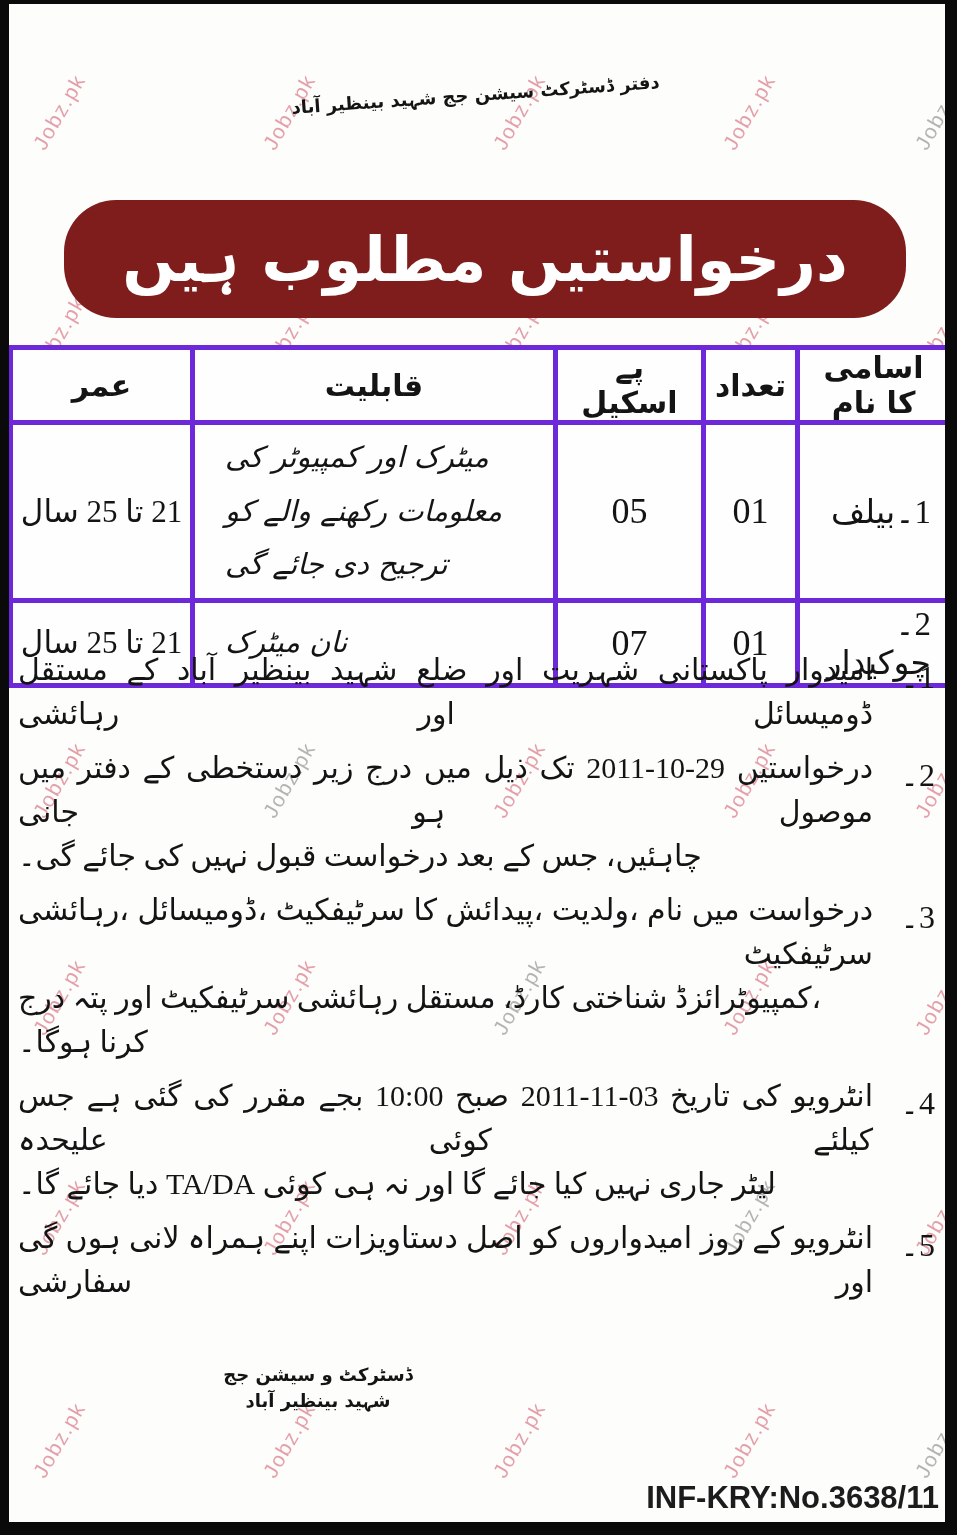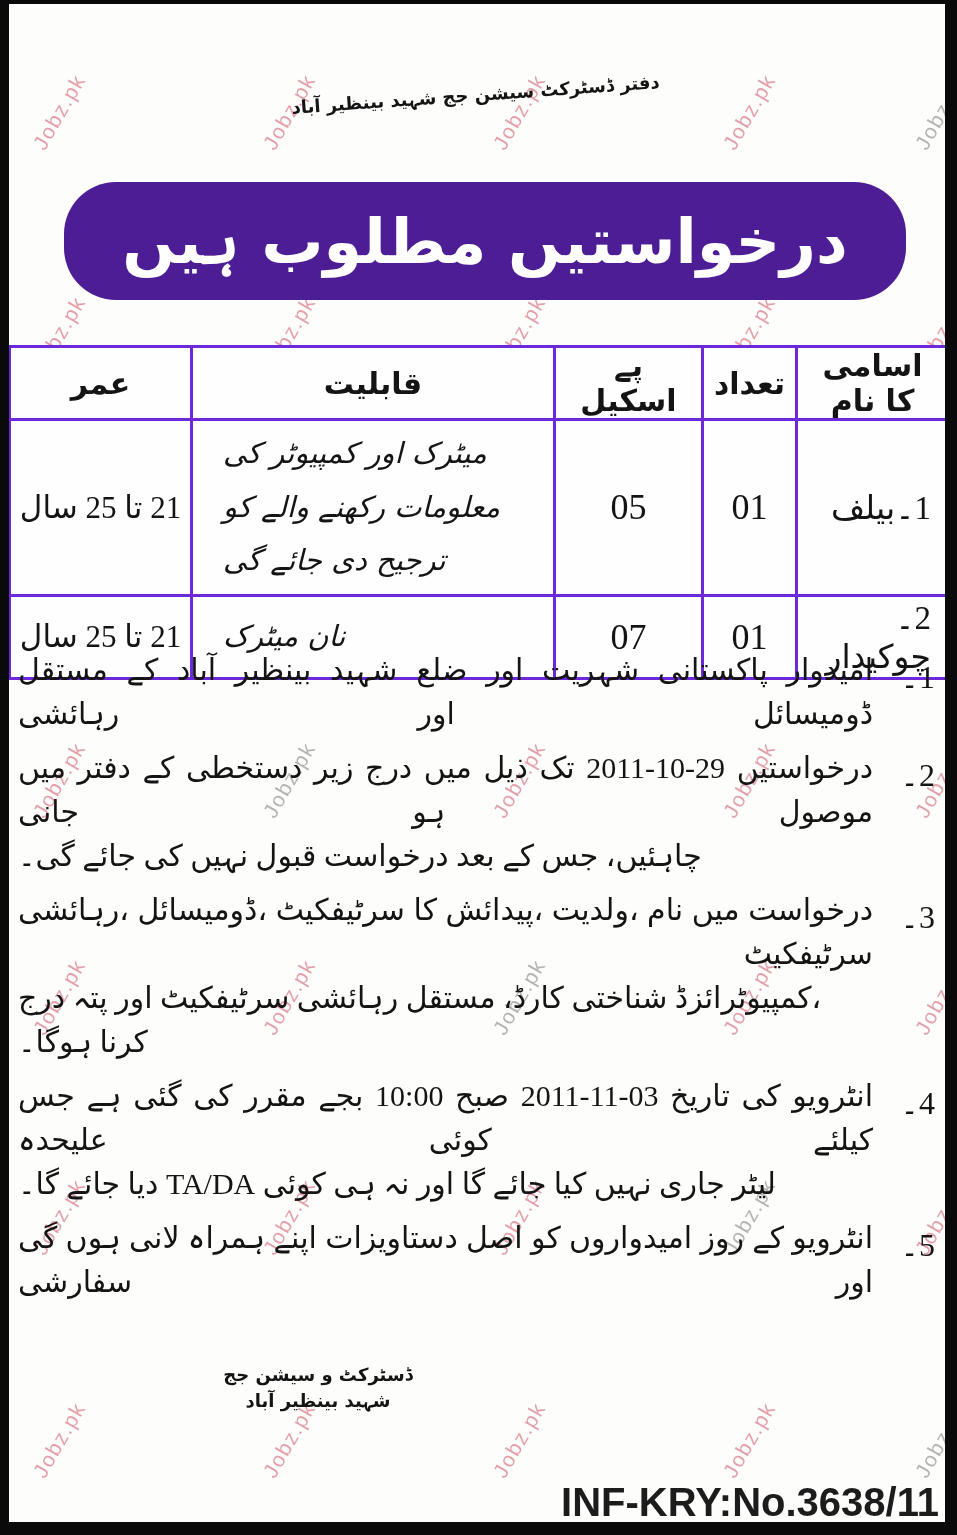--- a/index.html
+++ b/index.html
@@ -28,36 +28,36 @@
   
   .office-title{
     position:absolute;left:22px;right:28px;top:18px;height:152px;
     display:flex;align-items:center;justify-content:center;
     direction:rtl;white-space:nowrap;
     font-weight:bold;font-size:60px;transform:rotate(-4deg);
   }
 
   
   .banner{
-    position:absolute;left:64px;top:182px;width:842px;height:118px;
-    background:#4c1d95;border-radius:52px;
+    position:absolute;left:64px;top:200px;width:842px;height:118px;
+    background:#7f1d1d;border-radius:52px;
     display:flex;align-items:center;justify-content:center;z-index:2;
   }
   .banner-text{
     color:#ffffff;font-weight:bold;font-size:62px;direction:rtl;
     white-space:nowrap;letter-spacing:1px;
   }
 
   
   .vtable{
     position:absolute;left:8px;top:345px;width:939px;
     border-collapse:collapse;direction:rtl;table-layout:fixed;
     background:#fefefe;z-index:2;
   }
-  .vtable th,.vtable td{border:3px solid #6d28d9;overflow:hidden;}
+  .vtable th,.vtable td{border:5px solid #6d28d9;overflow:hidden;}
   .vtable th{font-size:30px;font-weight:bold;text-align:center;height:70px;padding:0 6px;}
   .row-1{height:146px;}
   .row-2{height:70px;}
   td.post{font-size:33px;text-align:right;padding-right:16px;font-family:"Liberation Serif","DejaVu Sans",serif;}
   td.num{font-size:36px;text-align:center;font-family:"Liberation Serif","DejaVu Sans",serif;}
   td.qual{font-size:29px;text-align:left;padding:6px 14px 6px 30px;line-height:1.85;font-style:italic;}
   td.age{font-size:31px;text-align:center;font-family:"Liberation Serif","DejaVu Sans",serif;}
 
   
   .conditions{position:absolute;left:18px;right:22px;top:648px;direction:rtl;z-index:2;}
@@ -78,21 +78,21 @@
     position:absolute;left:28px;top:1362px;width:580px;
     direction:rtl;text-align:center;font-weight:bold;
     font-size:52px;line-height:1.45;z-index:2;
   }
   .signature div{white-space:nowrap;}
 
   
   .reference{
     position:absolute;right:18px;top:1480px;
     font-family:"Liberation Sans",sans-serif;font-weight:bold;
-    font-size:40px;color:#1c1c1c;z-index:2;
+    font-size:31px;color:#1c1c1c;z-index:2;
   }
 </style>
 </head>
 <body>
 
 <div class="page">
 
   <div class="wm-layer">
       <span class="wm" style="left: 18px; top: 100px; color: rgb(223, 138, 151);">Jobz.pk</span>
       <span class="wm" style="left: 248px; top: 100px; color: rgb(223, 138, 151);">Jobz.pk</span>

